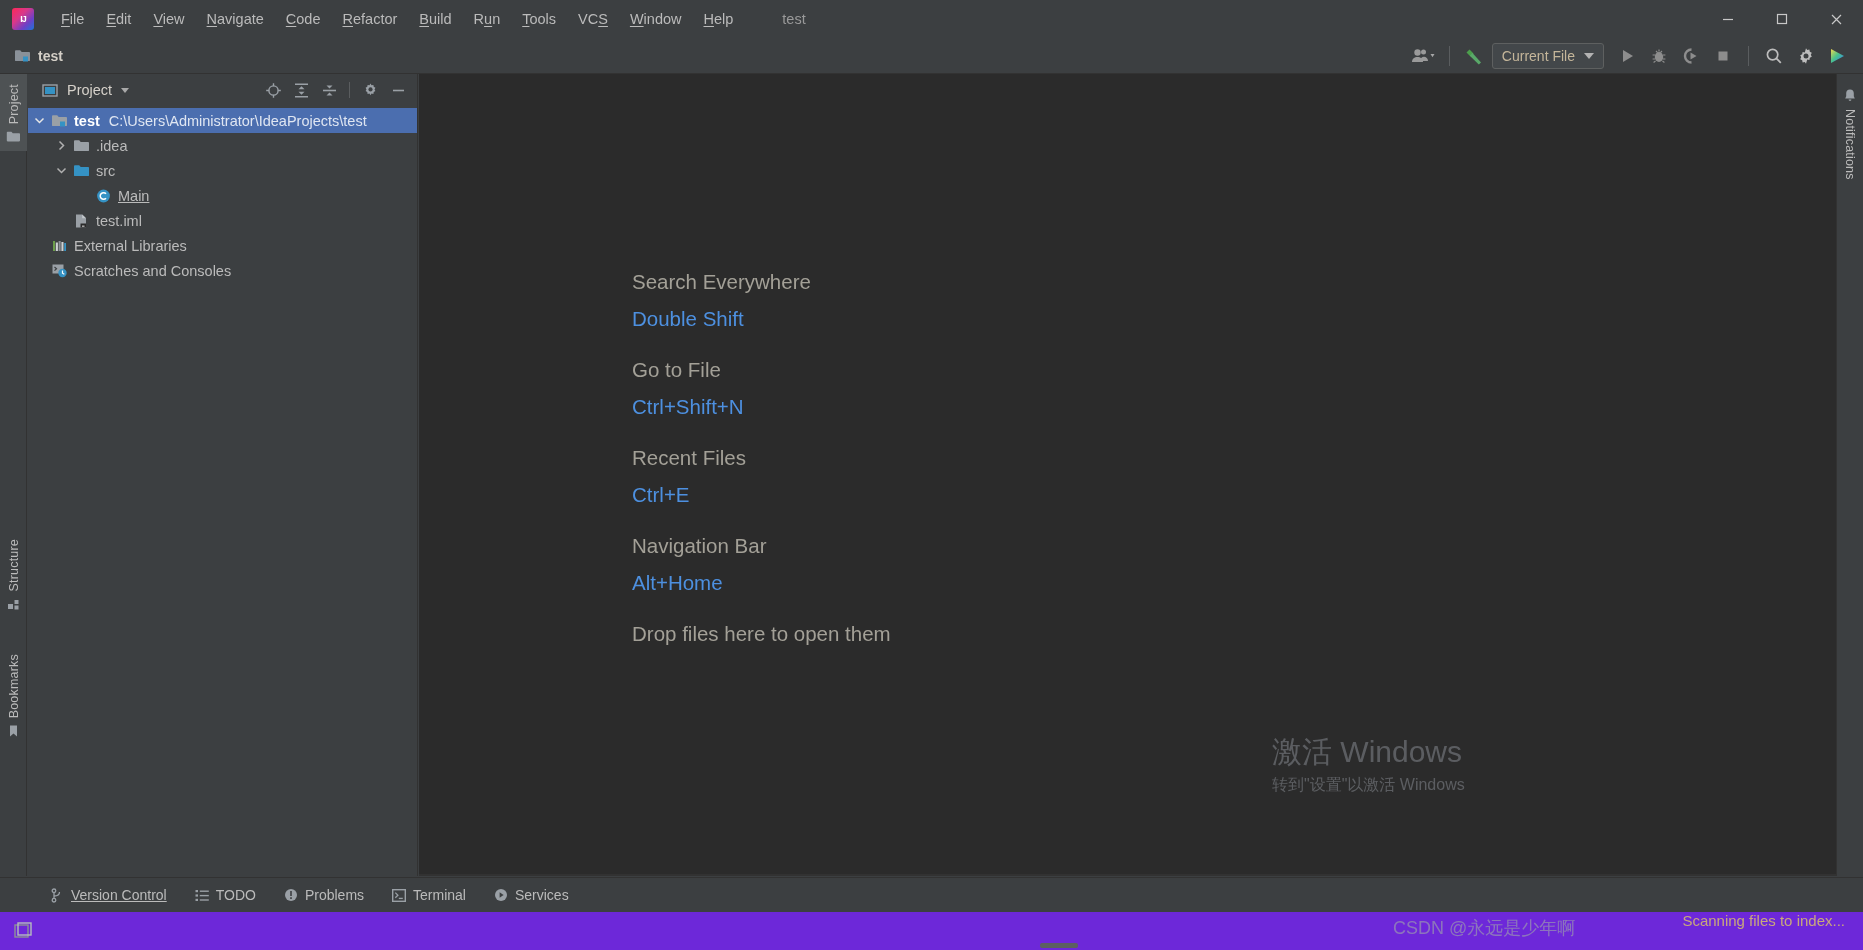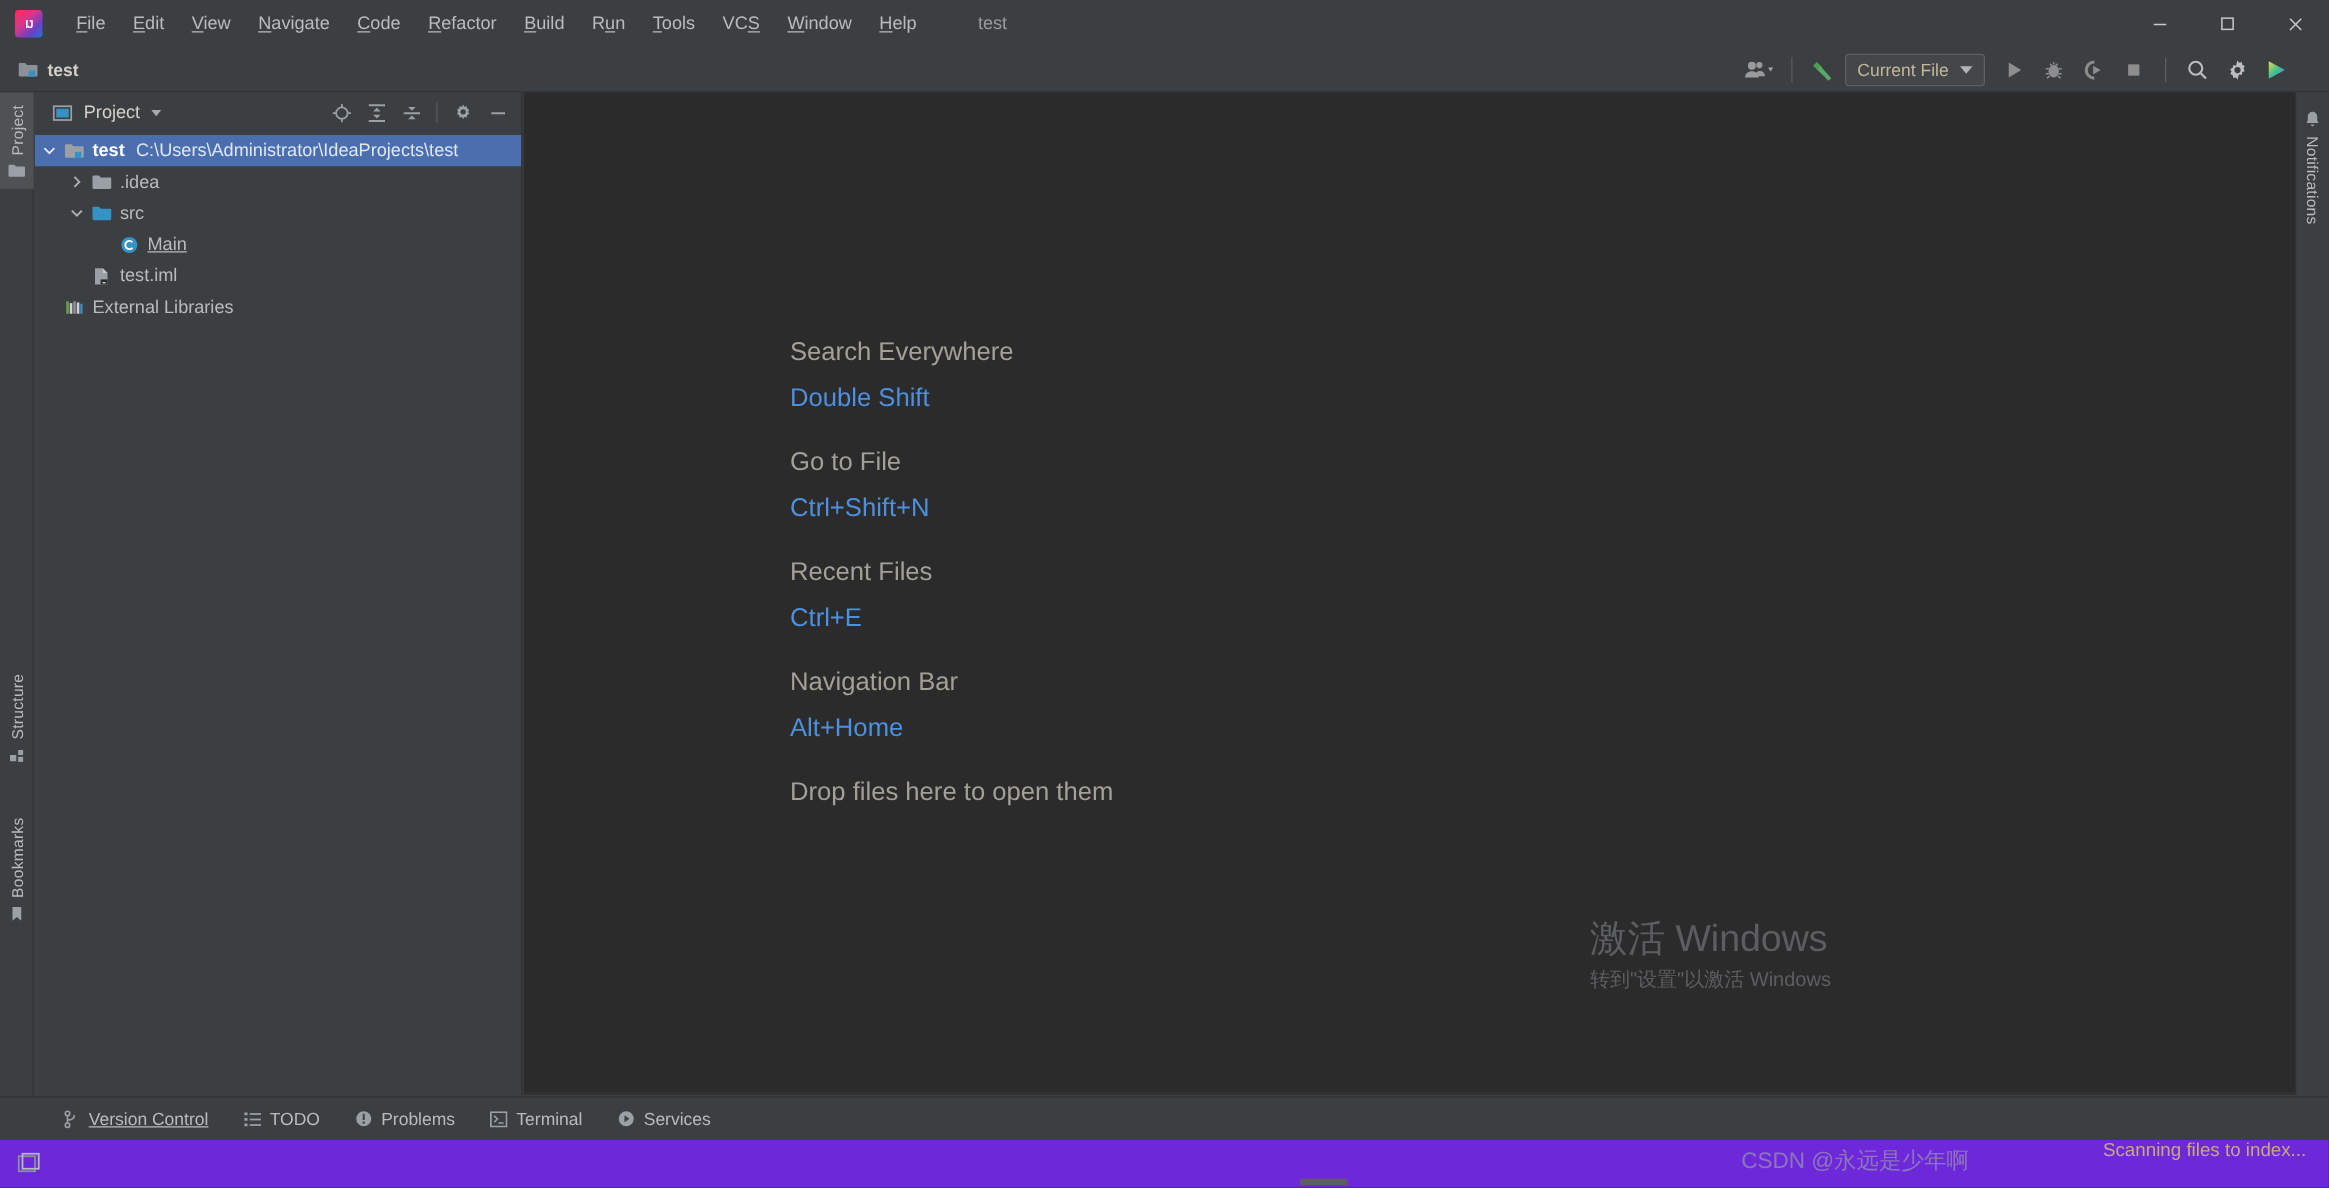--- a/index.html
+++ b/index.html
@@ -48,21 +48,21 @@
   .toolbar {
     position: absolute; top: 38px; left: 0; width: 1863px; height: 36px;
     background: #3c3f41; border-bottom: 1px solid #323232;
     display: flex; align-items: center;
   }
   .navbar-crumb {
     display: flex; align-items: center; gap: 7px; margin-left: 14px;
     color: #d4cfc7; font-size: 14px; font-weight: bold; cursor: default;
   }
   .tb-right {
-    margin-left: auto; display: flex; align-items: center; gap: 2px; padding-right: 26px;
+    margin-left: auto; display: flex; align-items: center; gap: 2px; padding-right: 10px;
   }
   .tb-btn {
     width: 30px; height: 28px; display: flex; align-items: center; justify-content: center;
     cursor: default; border-radius: 3px;
   }
   .tb-sep { width: 1px; height: 20px; background: #5a5d5f; margin: 0 8px; }
   .runcfg {
     display: flex; align-items: center; gap: 9px; height: 26px; padding: 0 9px;
     border: 1px solid #5e6060; border-radius: 3px; background: #43474a;
     color: #c5b69a; font-size: 14px; cursor: default; margin-right: 6px;
@@ -479,20 +479,31 @@
             <rect x="2" y="2" width="2.1" height="10" fill="#6c9e4b"></rect>
             <rect x="4.8" y="3.5" width="2.1" height="8.5" fill="#cfd2d4"></rect>
             <rect x="7.6" y="2" width="2.1" height="10" fill="#8a8f94"></rect>
             <rect x="10.4" y="3" width="2.1" height="9" fill="#cfd2d4"></rect>
             <rect x="13.2" y="4" width="1.8" height="8" fill="#3592c4"></rect>
           </svg>
         </span>
         <span class="tlabel">External Libraries</span>
       </div>
 
+      <div class="trow" style="padding-left:22px;">
+        <span class="tico">
+          <svg width="17" height="15" viewBox="0 0 17 15">
+            <rect x="1.5" y="1.5" width="11" height="9" fill="#9aa0a6"></rect>
+            <path d="M3.5 4l2 1.8-2 1.8" fill="none" stroke="#3c3f41" stroke-width="1.2"></path>
+            <circle cx="11.5" cy="10" r="4.2" fill="#3592c4"></circle>
+            <path d="M11.5 7.6v2.6l1.8 1" fill="none" stroke="#ffffff" stroke-width="1.2"></path>
+          </svg>
+        </span>
+        <span class="tlabel">Scratches and Consoles</span>
+      </div>
     </div>
   </div>
 
   <div class="editor">
     <div class="welcome">
       <div class="wrow">
         <span class="wlabel">Search Everywhere</span>
         <span class="wkey">Double Shift</span>
       </div>
       <div class="wrow">

